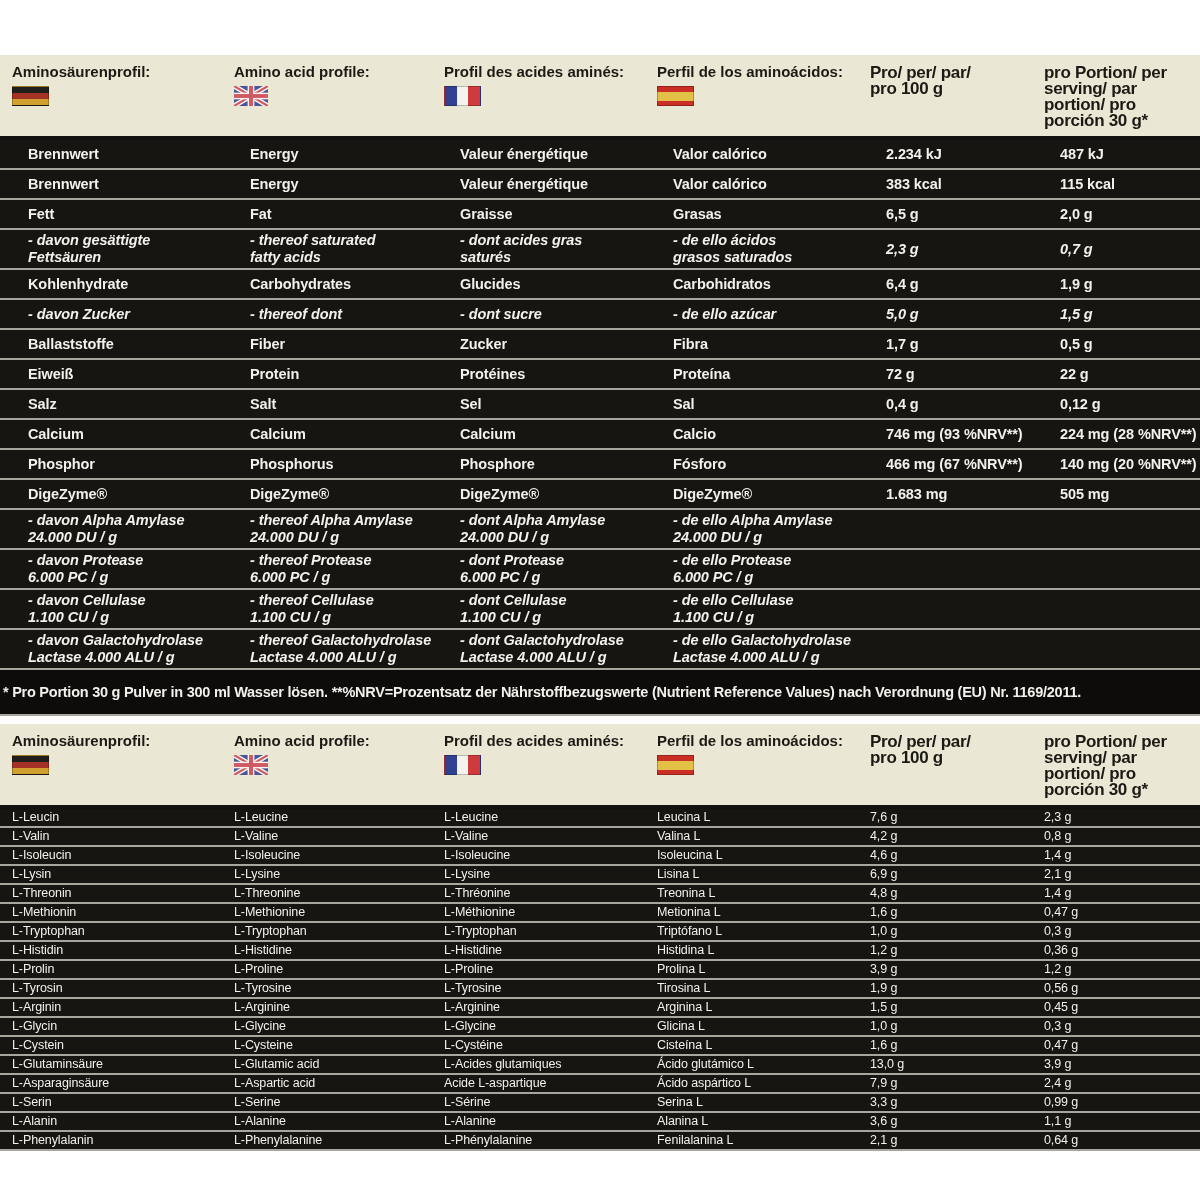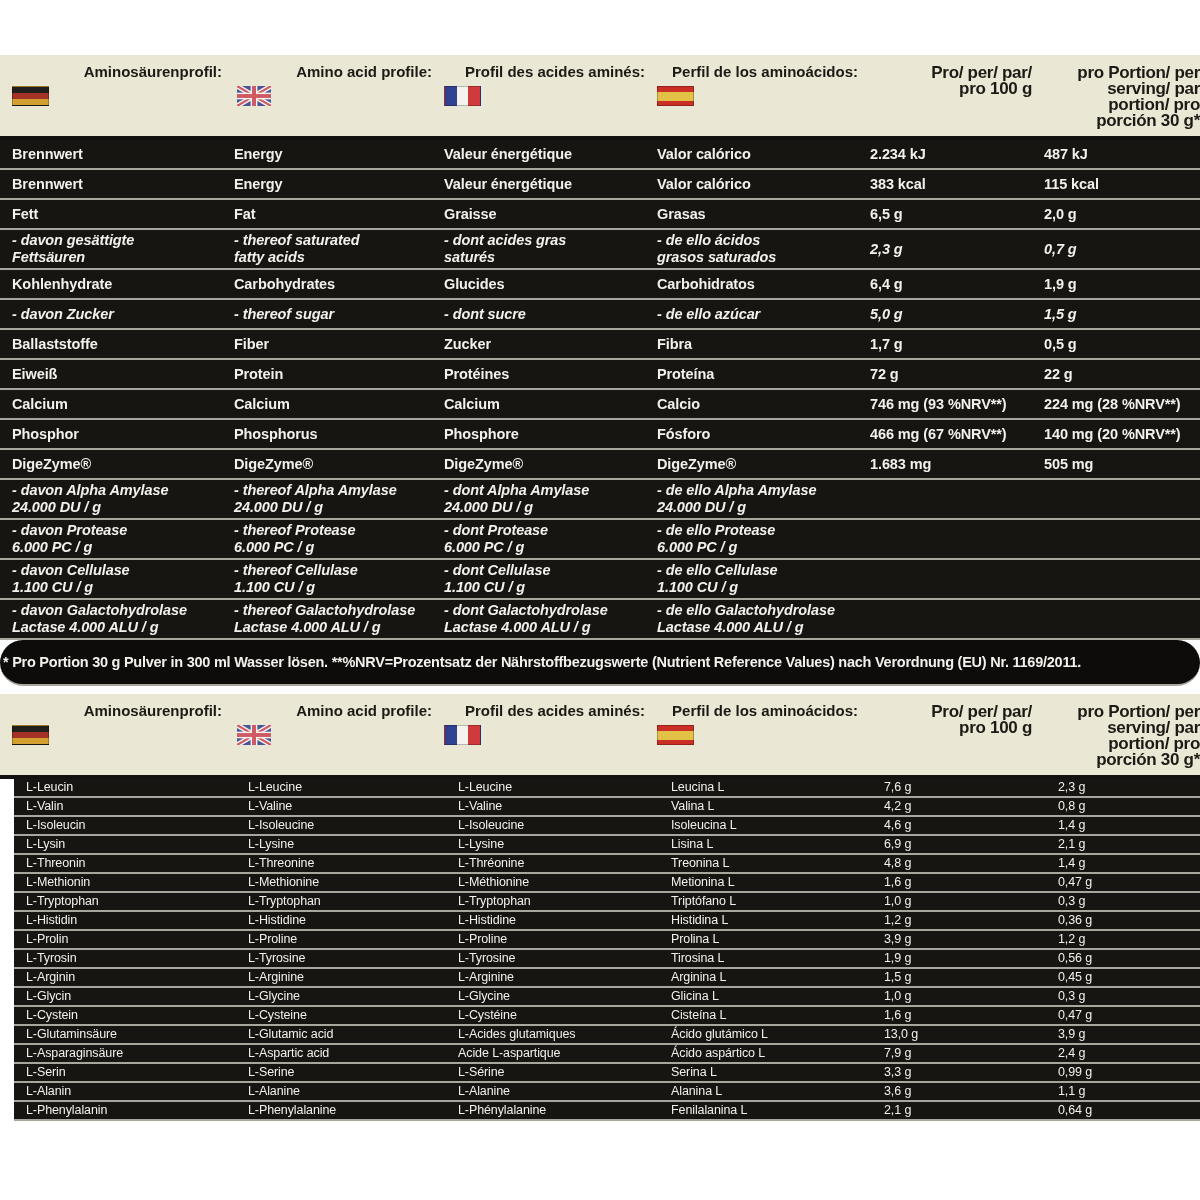--- a/index.html
+++ b/index.html
@@ -8,52 +8,50 @@
     width:1200px; height:1200px; overflow:hidden;
     background:var(--page-bg,#fff);
     font-family:"Liberation Sans", sans-serif;
     padding-top:55px;
   }
   .grid6 { display:grid; grid-template-columns:222px 210px 213px 213px 174px 168px; }
   .thead {
     background:var(--header-bg,#eae7d5);
     padding:8px 0 7px 0;
     border-bottom:4px solid #12110f;
-    text-align:right;
   }
   .hcell { padding-left:12px; color:var(--header-text,#1b1a14); font-weight:700; font-size:15px; line-height:17px; }
   .hcell.val { font-size:17px; line-height:16px; letter-spacing:-0.3px; white-space:pre-line; padding-top:2px; }
   .flag { display:block; width:37px; height:20px; margin-top:6px; border:0.5px solid rgba(0,0,0,.25); }
   .flag-de { background:linear-gradient(to bottom,#211f1b 0 34%,#a43227 34% 67%,#d2a02e 67% 100%); }
   .flag-fr { background:linear-gradient(to right,#2f4190 0 34%,#f5f3ee 34% 67%,#cf3a3c 67% 100%); }
   .flag-es { background:linear-gradient(to bottom,#c92f24 0 26%,#e3c046 26% 76%,#c92f24 76% 100%); }
   .flag-uk { border:none; }
   .trow {
     background:var(--row-bg,#161512);
     border-bottom:2px solid var(--separator,#a9a69e);
     align-items:center;
-    min-height:30px; padding:2px 0;
+    min-height:30px; padding:2px 16px;
   }
   .trow .cell {
     padding-left:12px; color:var(--row-text,#f2f1ec);
     font-size:14.5px; font-weight:700; line-height:17px;
     white-space:pre-line; letter-spacing:-0.1px;
   }
   .trow.sub .cell { font-style:italic; }
   .footnote {
     background:var(--footnote-bg,#0d0c0a);
     height:46px; display:flex; align-items:center;
     color:var(--footnote-text,#f2f1ec);
     font-size:14.5px; font-weight:700; letter-spacing:-0.25px;
     padding-left:3px;
     border-bottom:2px solid var(--separator,#a9a69e);
     margin-bottom:8px;
-    border-radius:23px;
   }
-  .amino .trow { min-height:18px; padding:1px 0;margin-left:14px; }
+  .amino .trow { min-height:18px; padding:1px 0; }
   .amino .trow .cell { font-size:12.5px; font-weight:400; line-height:15px; }
 </style>
 </head>
 <body>
 
 <div class="page">
 
   <section>
     <header class="thead grid6">
       <div class="hcell">
@@ -127,41 +125,49 @@
         <div class="trow grid6">
     <div class="cell">Kohlenhydrate</div>
     <div class="cell">Carbohydrates</div>
     <div class="cell">Glucides</div>
     <div class="cell">Carbohidratos</div>
     <div class="cell">6,4 g</div>
     <div class="cell">1,9 g</div>
   </div>
         <div class="trow grid6 sub">
     <div class="cell">- davon Zucker</div>
-    <div class="cell">- thereof sugar</div>
+    <div class="cell">- thereof dont</div>
     <div class="cell">- dont sucre</div>
     <div class="cell">- de ello azúcar</div>
     <div class="cell">5,0 g</div>
     <div class="cell">1,5 g</div>
   </div>
         <div class="trow grid6">
     <div class="cell">Ballaststoffe</div>
     <div class="cell">Fiber</div>
     <div class="cell">Zucker</div>
     <div class="cell">Fibra</div>
     <div class="cell">1,7 g</div>
     <div class="cell">0,5 g</div>
   </div>
         <div class="trow grid6">
     <div class="cell">Eiweiß</div>
     <div class="cell">Protein</div>
     <div class="cell">Protéines</div>
     <div class="cell">Proteína</div>
     <div class="cell">72 g</div>
     <div class="cell">22 g</div>
+  </div>
+        <div class="trow grid6">
+    <div class="cell">Salz</div>
+    <div class="cell">Salt</div>
+    <div class="cell">Sel</div>
+    <div class="cell">Sal</div>
+    <div class="cell">0,4 g</div>
+    <div class="cell">0,12 g</div>
   </div>
         <div class="trow grid6">
     <div class="cell">Calcium</div>
     <div class="cell">Calcium</div>
     <div class="cell">Calcium</div>
     <div class="cell">Calcio</div>
     <div class="cell">746 mg (93 %NRV**)</div>
     <div class="cell">224 mg (28 %NRV**)</div>
   </div>
         <div class="trow grid6">

